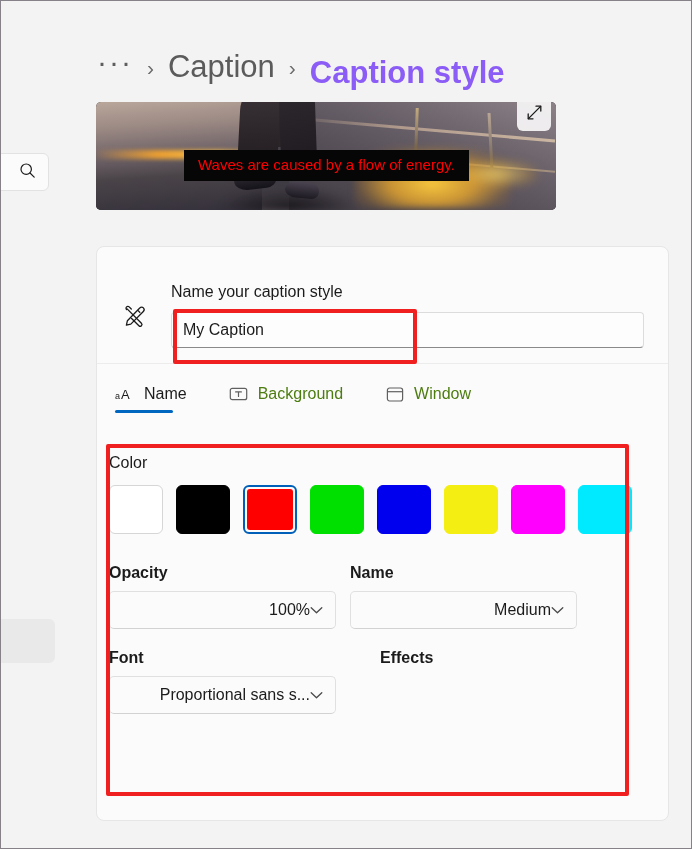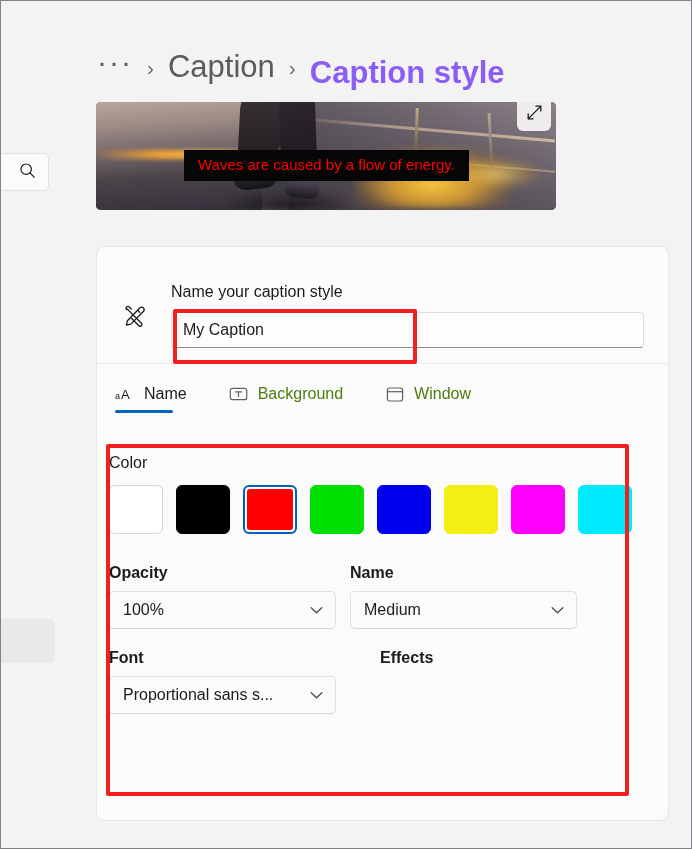--- a/index.html
+++ b/index.html
@@ -352,21 +352,21 @@
   }
   .combo {
     width: 100%;
     height: 38px;
     background: #fbfbfb;
     border: 1px solid #e0e0e0;
     border-bottom-color: #d2d2d2;
     border-radius: 5px;
     display: flex;
     align-items: center;
-    justify-content: space-between;
+    justify-content: flex-end;
     padding: 0 12px 0 13px;
     cursor: default;
   }
   .combo-value {
     font-size: 16px;
     color: #1b1b1b;
     white-space: nowrap;
     overflow: hidden;
   }
   .chev { color: #4a4a4a; flex: 0 0 auto; }

